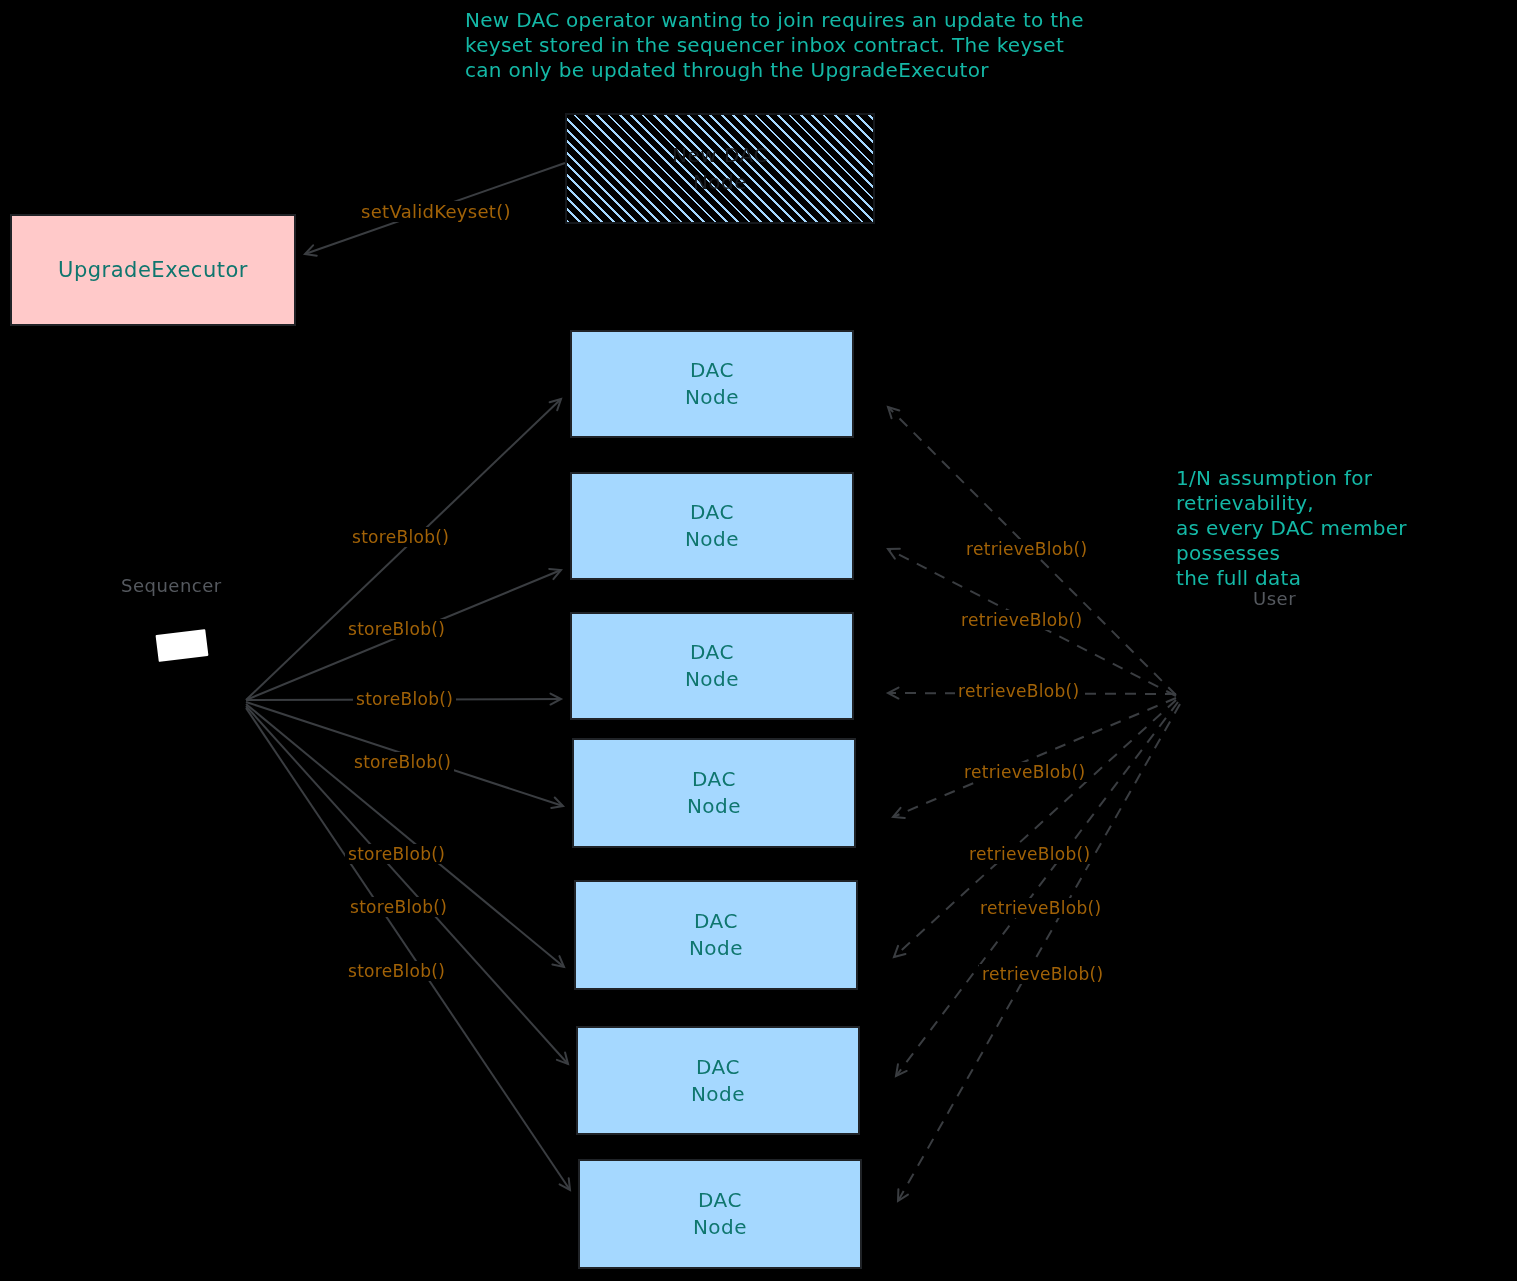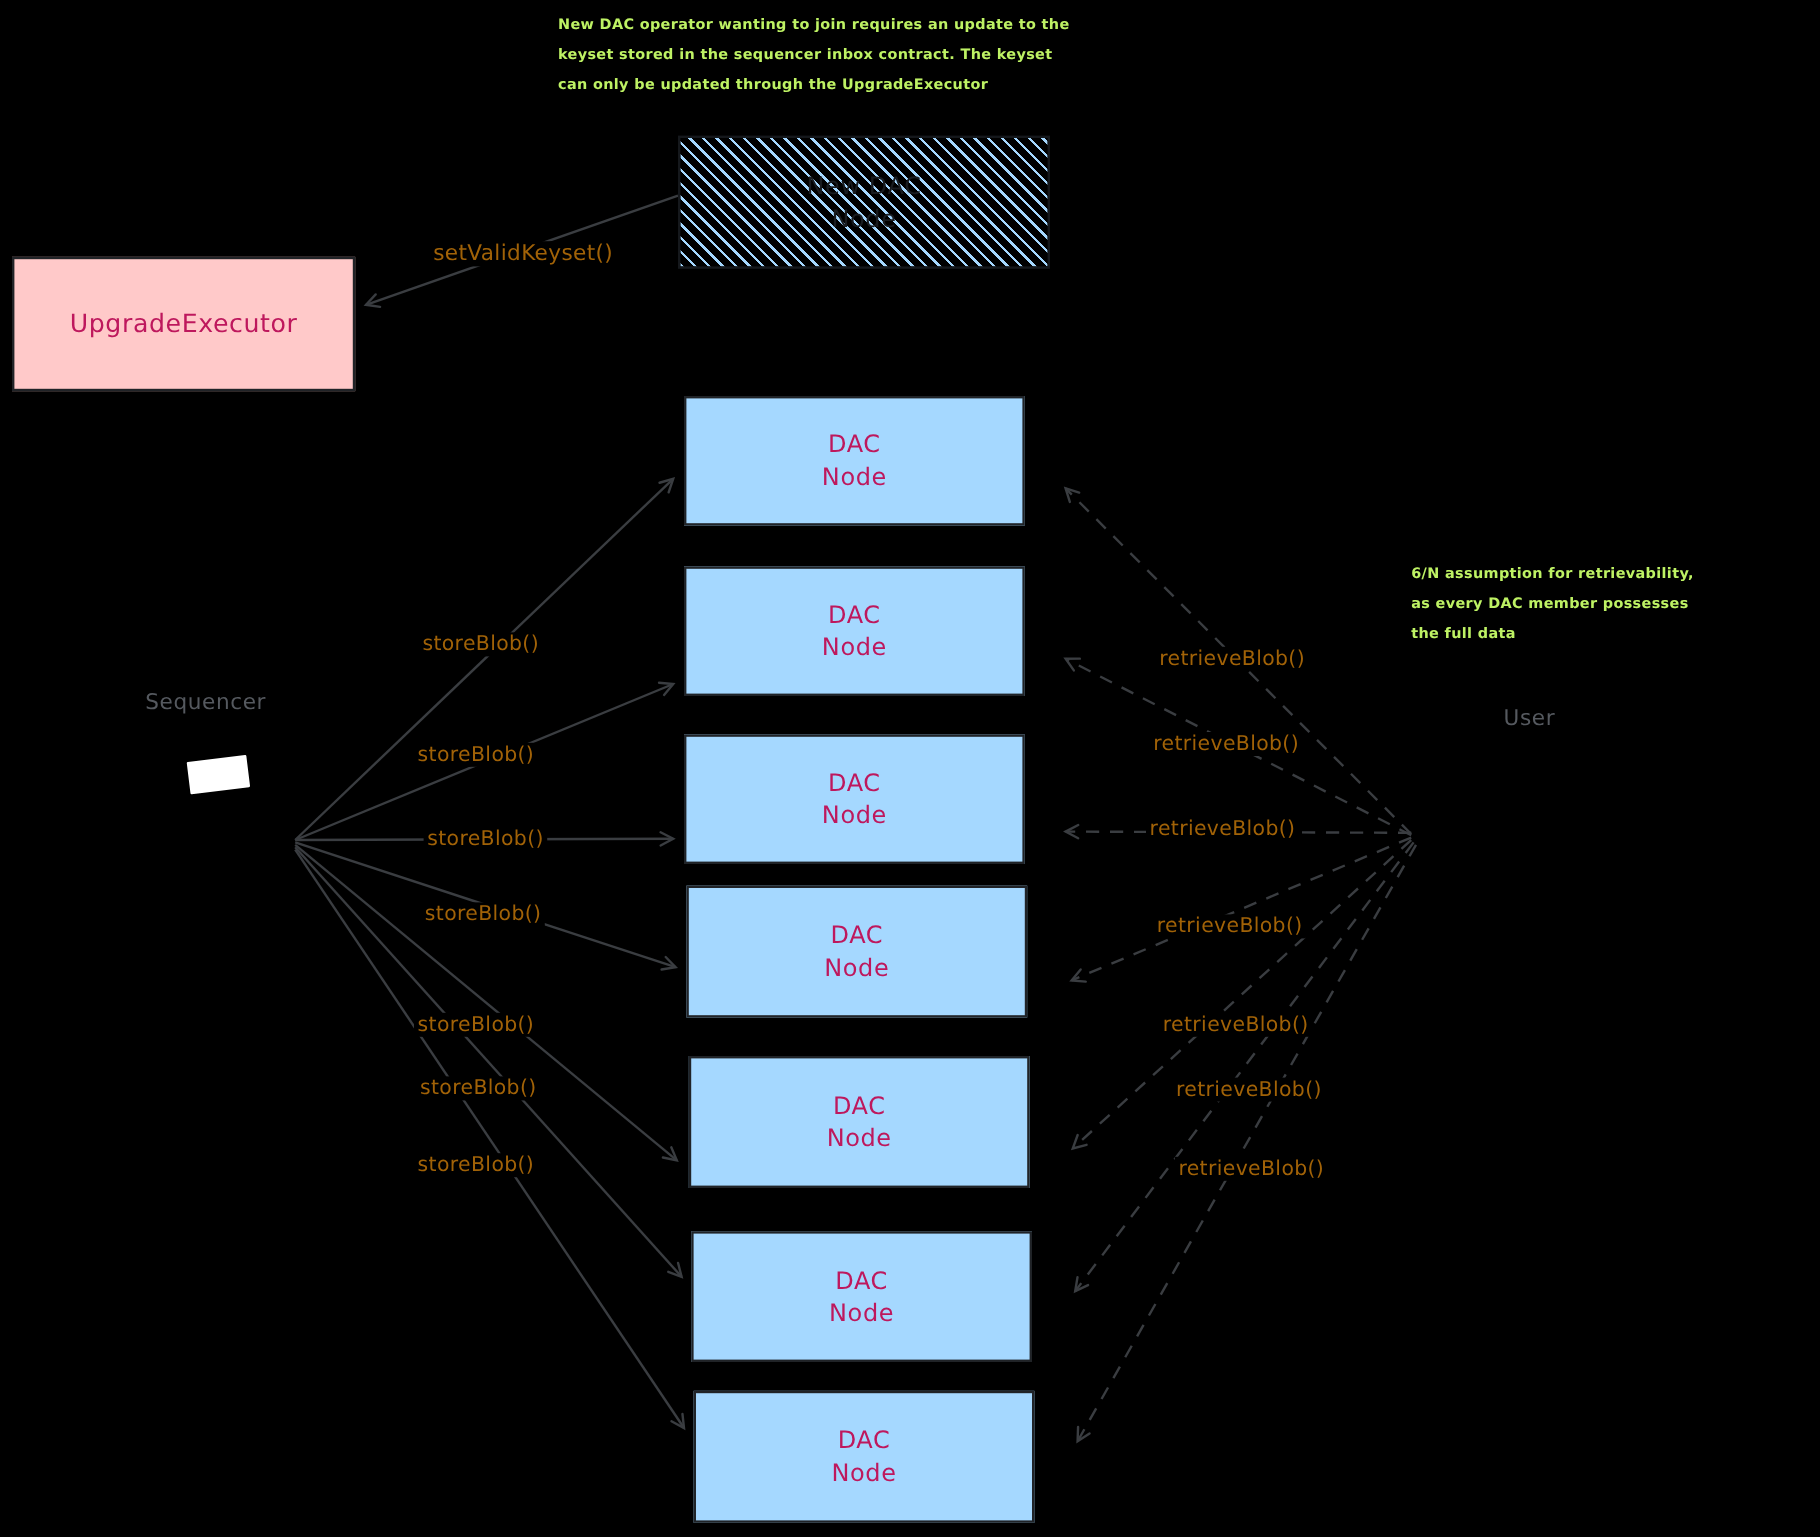--- a/index.html
+++ b/index.html
@@ -2,33 +2,33 @@
 <html><head>
 <meta charset="utf-8">
 <style>
   html,body{margin:0;padding:0;background:#000;}
   #canvas{
     position:relative;width:1517px;height:1281px;background:#000000;
     font-family:"DejaVu Sans",sans-serif;overflow:hidden;
   }
   #arrows{position:absolute;left:0;top:0;width:1517px;height:1281px;}
   .note{
-    position:absolute;white-space:pre-line;color:#bef264;
-    font-size:12px;line-height:25px;letter-spacing:.3px;font-weight:bold;
+    position:absolute;white-space:pre-line;color:#14b8a6;
+    font-size:20px;line-height:25px;letter-spacing:.3px;
   }
   .actor-label{position:absolute;color:#55595f;font-size:18px;letter-spacing:.5px;}
   .fn-label{
     position:absolute;color:#a16207;font-size:17px;letter-spacing:.3px;
     background:#000;padding:0 3px;
   }
   .box{
     position:absolute;display:flex;align-items:center;justify-content:center;
     text-align:center;box-sizing:border-box;
   }
-  .box .box-label{white-space:pre-line;color:#be185d;font-size:20px;line-height:27px;letter-spacing:.5px;}
+  .box .box-label{white-space:pre-line;color:#0f766e;font-size:20px;line-height:27px;letter-spacing:.5px;}
   .dac-node{
     width:284px;height:108px;background:#a5d8ff;border:2px solid #202327;
   }
   .upgrade{
     left:10px;top:214px;width:286px;height:112px;background:#ffc9c9;border:2px solid #202327;
   }
   .upgrade .box-label{font-size:21px;}
   .hatched{
     left:565px;top:113px;width:310px;height:111px;
     background:repeating-linear-gradient(45deg,#a5d8ff 0 2px,transparent 2px 8px);
@@ -67,21 +67,21 @@
     <line x1="1176" y1="694" x2="888" y2="693" stroke="#3a3d41" stroke-width="2" stroke-dasharray="11 9" marker-end="url(#ah)"></line>
     <line x1="1176" y1="698" x2="893" y2="817" stroke="#3a3d41" stroke-width="2" stroke-dasharray="11 9" marker-end="url(#ah)"></line>
     <line x1="1176" y1="700" x2="894" y2="957" stroke="#3a3d41" stroke-width="2" stroke-dasharray="11 9" marker-end="url(#ah)"></line>
     <line x1="1178" y1="702" x2="896" y2="1076" stroke="#3a3d41" stroke-width="2" stroke-dasharray="11 9" marker-end="url(#ah)"></line>
     <line x1="1180" y1="704" x2="898" y2="1201" stroke="#3a3d41" stroke-width="2" stroke-dasharray="11 9" marker-end="url(#ah)"></line>
   </svg>
 
   <div class="note" style="left:465px;top:8px;width:640px;">New DAC operator wanting to join requires an update to the
 keyset stored in the sequencer inbox contract. The keyset
 can only be updated through the UpgradeExecutor</div>
-  <div class="note" style="left:1176px;top:466px;width:340px;">6/N assumption for retrievability,
+  <div class="note" style="left:1176px;top:466px;width:340px;">1/N assumption for retrievability,
 as every DAC member possesses
 the full data</div>
 
   <div class="actor-label" style="left:121px;top:575px;">Sequencer</div>
   <div class="seq-icon"></div>
   <div class="actor-label" style="left:1253px;top:588px;">User</div>
 
   <div class="box hatched">
     <span class="box-label">New DAC
 Node</span>

